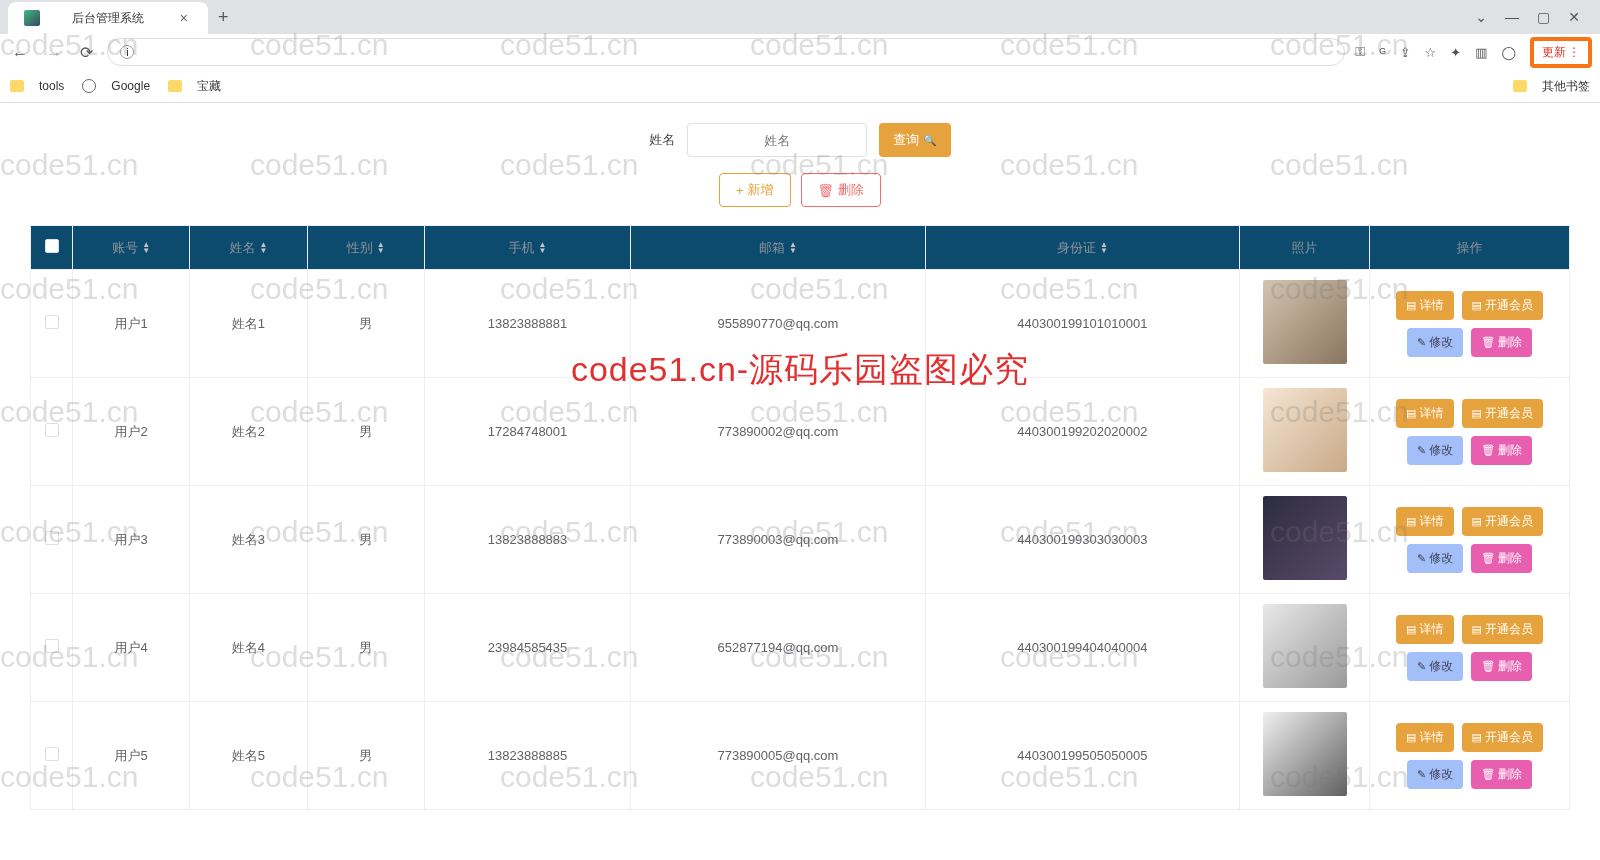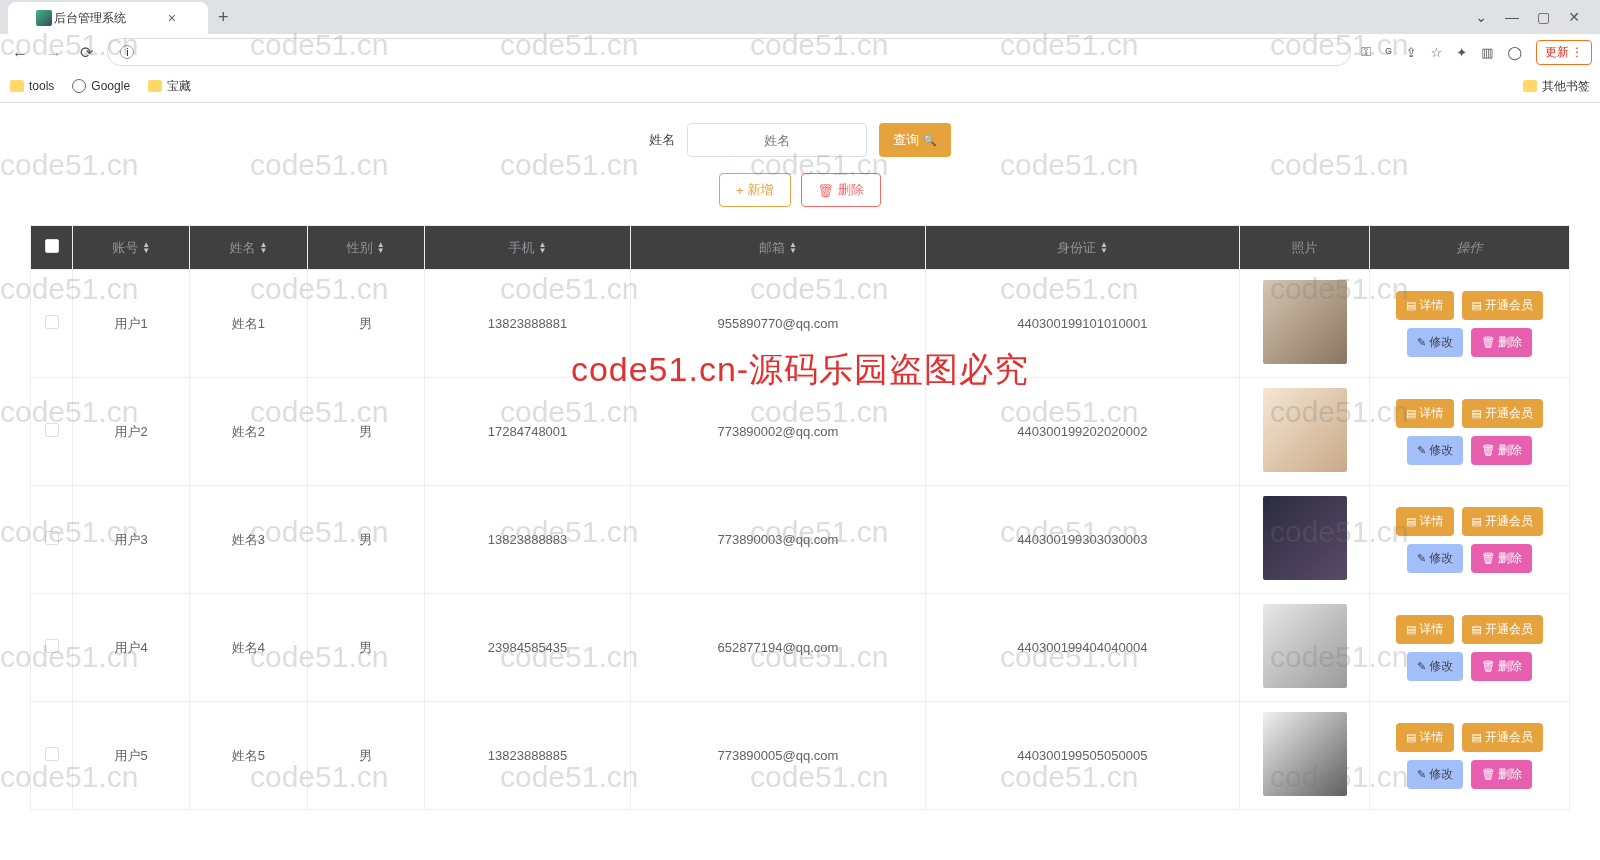--- a/index.html
+++ b/index.html
@@ -1,59 +1,59 @@
 <!DOCTYPE html>
 <html><head>
   <meta charset="utf-8">
   <style>
     * { margin: 0; padding: 0; box-sizing: border-box; }
     body { font-family: "Microsoft YaHei", sans-serif; font-size: 13px; color: #333; background: #fff; overflow-x: hidden; }
     
     
     .browser-chrome { background: #fff; border-bottom: 1px solid #ddd; }
     .tab-bar { display: flex; align-items: center; height: 34px; background: #dfe1e5; padding: 0 8px; }
-    .tab { display: flex; align-items: center; gap: 2px; background: #fff; padding: 6px 28px; border-radius: 8px 8px 0 0; min-width: 200px; height: 32px; margin-top: 2px; }
+    .tab { display: flex; align-items: center; gap: 9px; background: #fff; padding: 6px 16px; border-radius: 8px 8px 0 0; min-width: 200px; height: 32px; margin-top: 2px; text-align: center; }
     .tab-favicon { width: 16px; height: 16px; background: linear-gradient(135deg,#41b883,#34495e); border-radius: 2px; }
     .tab-title { flex: 1; font-size: 12px; color: #333; }
     .tab-close { font-size: 14px; color: #666; cursor: pointer; padding: 0 4px; }
     .tab-new { padding: 4px 10px; font-size: 18px; color: #555; cursor: pointer; }
     .window-controls { margin-left: auto; display: flex; gap: 18px; padding-right: 12px; color: #555; }
     .window-controls span { cursor: pointer; font-size: 14px; }
     
     .addr-bar { display: flex; align-items: center; height: 36px; padding: 0 8px; gap: 10px; }
     .nav-btn { font-size: 16px; color: #555; cursor: pointer; padding: 4px; }
     .nav-btn.disabled { color: #bbb; }
     .url-box { flex: 1; display: flex; align-items: center; gap: 6px; border: 1px solid #ddd; border-radius: 16px; padding: 4px 12px; height: 28px; }
     .url-info { font-size: 11px; border:1px solid #999; border-radius:50%; width:14px; height:14px; display:flex; align-items:center; justify-content:center; }
     .url-text { flex: 1; font-size: 13px; color: #333; }
     .addr-icons { display: flex; gap: 14px; align-items: center; color: #555; }
     .addr-icons span { cursor: pointer; }
-    .update-btn { border: 1px solid #f97316; color: #d93025; padding: 3px 8px; border-radius: 4px; font-size: 12px; display: flex; align-items: center; gap: 2px; }
+    .update-btn { border: 4px solid #f97316; color: #d93025; padding: 3px 8px; border-radius: 4px; font-size: 12px; display: flex; align-items: center; gap: 2px; }
     
     .bookmarks-bar { display: flex; align-items: center; height: 32px; padding: 0 10px; gap: 18px; font-size: 12px; }
-    .bookmark { display: flex; align-items: center; gap: 5px; cursor: pointer; }
+    .bookmark { display: flex; align-items: center; gap: 15px; cursor: pointer; }
     .bk-folder { width: 14px; height: 12px; background: #ffd968; border-radius: 2px; }
     .bk-globe { width: 14px; height: 14px; border: 1px solid #666; border-radius: 50%; }
     .other-bm { margin-left: auto; }
     
     
     .page { padding: 20px 30px; }
     .search-row { display: flex; align-items: center; justify-content: center; gap: 12px; margin-bottom: 16px; }
     .search-label { font-size: 13px; color: #444; }
     .search-input { width: 180px; height: 34px; border: 1px solid #dcdfe6; border-radius: 4px; padding: 0 12px; font-size: 13px; color: #999; text-align: center; outline: none; }
     .query-btn { background: #e6a23c; color: #fff; border: none; padding: 8px 14px; border-radius: 4px; font-size: 13px; cursor: pointer; display: flex; align-items: center; gap: 4px; }
     
     .action-row { display: flex; justify-content: center; gap: 10px; margin-bottom: 18px; }
     .add-btn { border: 1px solid #e6a23c; color: #e6a23c; background: #fff; padding: 7px 16px; border-radius: 4px; font-size: 13px; cursor: pointer; display: flex; align-items: center; gap: 4px; }
     .del-top-btn { border: 1px solid #f56c6c; color: #f56c6c; background: #fff; padding: 7px 16px; border-radius: 4px; font-size: 13px; cursor: pointer; display: flex; align-items: center; gap: 4px; }
     
     
     .tbl { width: 100%; border-collapse: collapse; }
     .tbl th, .tbl td { border: 1px solid #ebeef5; padding: 10px 8px; text-align: center; font-size: 13px; color: #606266; font-weight: normal; }
-    .tbl th { background: #404040; color: #909399; height: 44px; }
+    .tbl th { background: #0c4a6e; color: #909399; height: 44px; }
     .tbl td { height: 108px; }
     .sort-arrows { display: inline-flex; flex-direction: column; margin-left: 4px; line-height: 6px; font-size: 8px; color: #c0c4cc; vertical-align: middle; }
     .checkbox { width: 14px; height: 14px; border: 1px solid #dcdfe6; border-radius: 2px; display: inline-block; background:#fff; }
     .avatar { width: 84px; height: 84px; background: linear-gradient(135deg,#d4c5b0,#8a7560); border-radius: 2px; display: inline-block; }
     .avatar.a2 { background: linear-gradient(135deg,#f5e6d3,#c9a987); }
     .avatar.a3 { background: linear-gradient(135deg,#2c2c3e,#5a4a6a); }
     .avatar.a4 { background: linear-gradient(135deg,#e8e8e8,#9a9a9a); }
     .avatar.a5 { background: linear-gradient(135deg,#f0f0f0,#606060); }
     
     .op-buttons { display: flex; flex-wrap: wrap; gap: 8px; justify-content: center; }
@@ -63,21 +63,21 @@
     .btn-edit { background: #a3bffa; color: #445; }
     .btn-rowdel { background: #e85fb0; color: #fff; }
     .ic { font-size: 11px; }
     
     
     .watermark { position: fixed; top: 0; left: 0; right: 0; bottom: 0; pointer-events: none; z-index: 1; }
     .wm-text { position: absolute; color: rgba(120,120,120,0.25); font-size: 30px; white-space: nowrap; }
     .wm-center { position: absolute; top: 43%; left: 50%; transform: translate(-50%,-50%); color: #e03030; font-size: 34px; font-weight: 500; letter-spacing: 1px; white-space:nowrap; }
     
     .col-chk { width: 42px; }
-    .col-op { width: 200px; font-style: italic; }
+    .col-op { width: 200px; }
     .col-photo { width: 130px; }
   </style>
 </head>
 <body>
 
 <div class="browser-chrome">
   <div class="tab-bar">
     <div class="tab">
       <span class="tab-favicon"></span>
       <span class="tab-title">后台管理系统</span>

